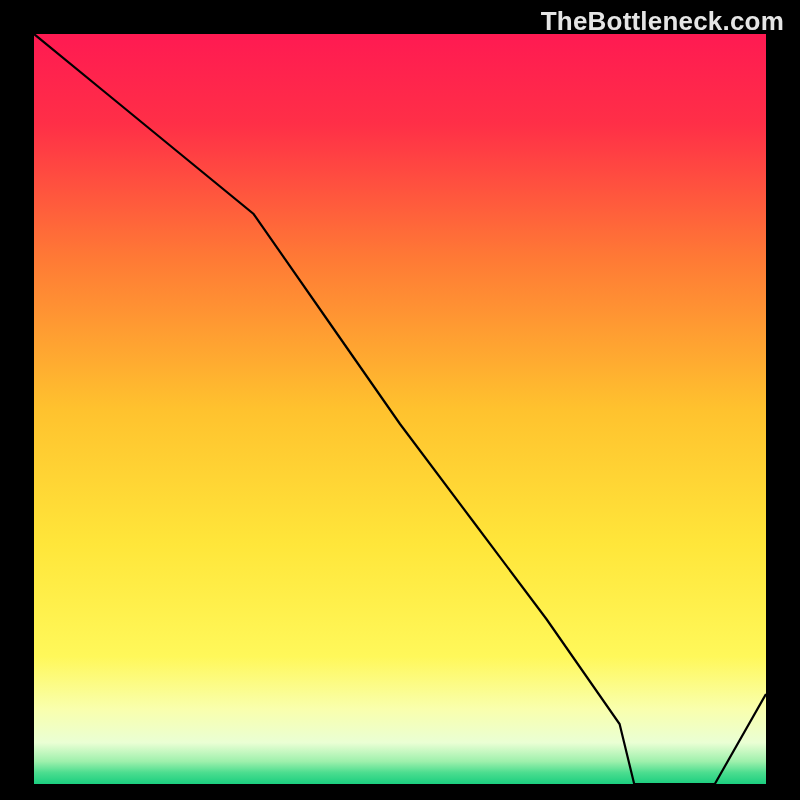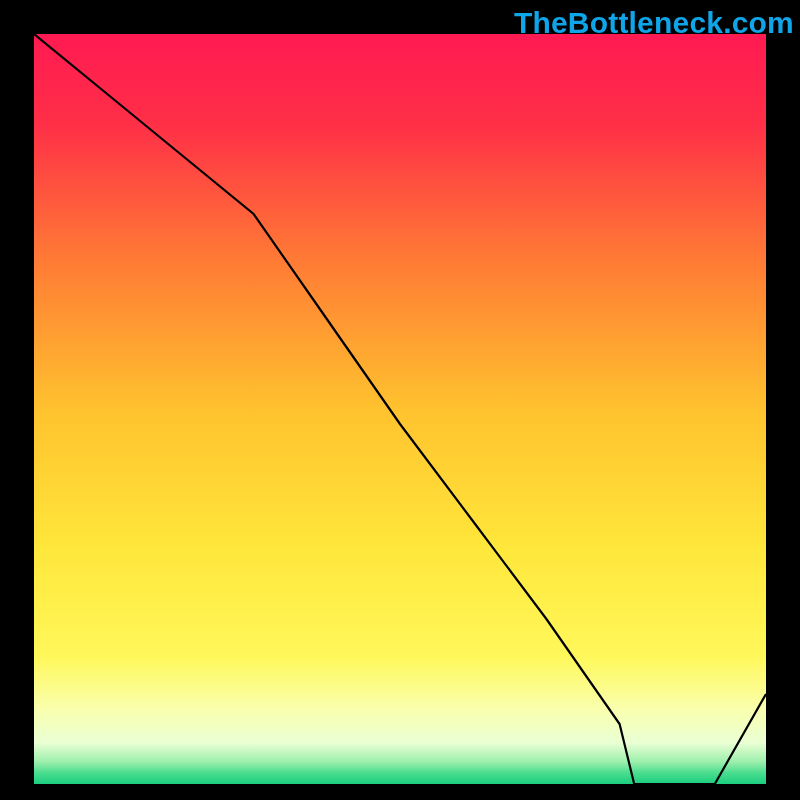--- a/index.html
+++ b/index.html
@@ -1,25 +1,25 @@
 <!DOCTYPE html>
 <html><head>
 <meta charset="utf-8">
 <style>
   * { margin: 0; padding: 0; box-sizing: border-box; }
   html, body { width: 800px; height: 800px; background: #000; overflow: hidden; }
   .wrapper { position: relative; width: 800px; height: 800px; }
   .watermark {
     position: absolute;
     top: 6px;
-    right: 6px;
+    right: 16px;
     font-family: Arial, Helvetica, sans-serif;
-    font-size: 30px;
+    font-size: 26px;
     font-weight: 600;
-    color: #0ea5e9;
+    color: #e5e5e5;
     letter-spacing: 0.2px;
     z-index: 3;
   }
   .plot-frame {
     position: absolute;
     top: 34px;
     left: 34px;
     width: 732px;
     height: 750px;
     background: #fff;

